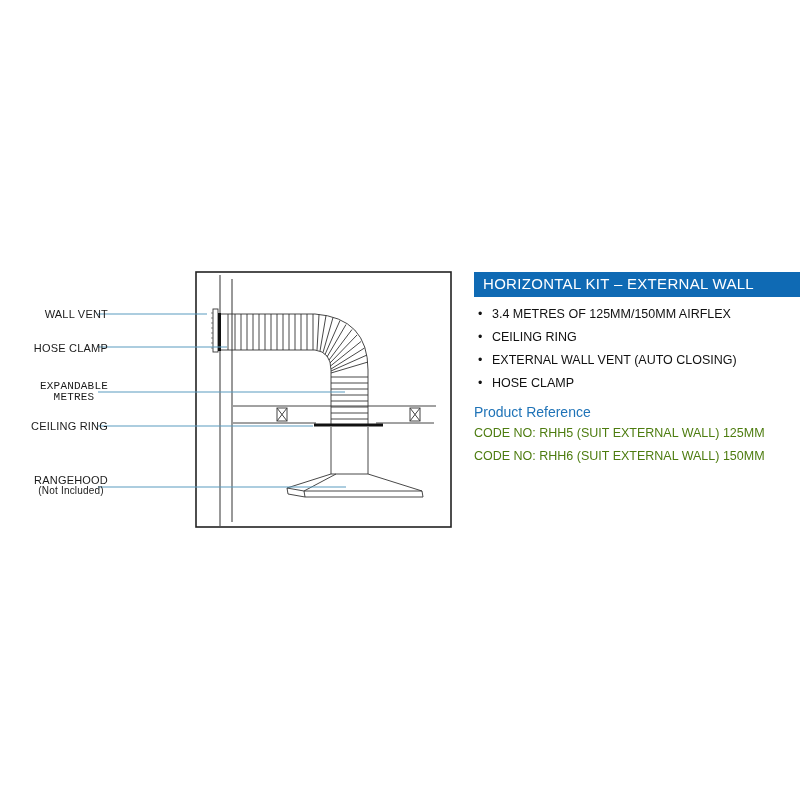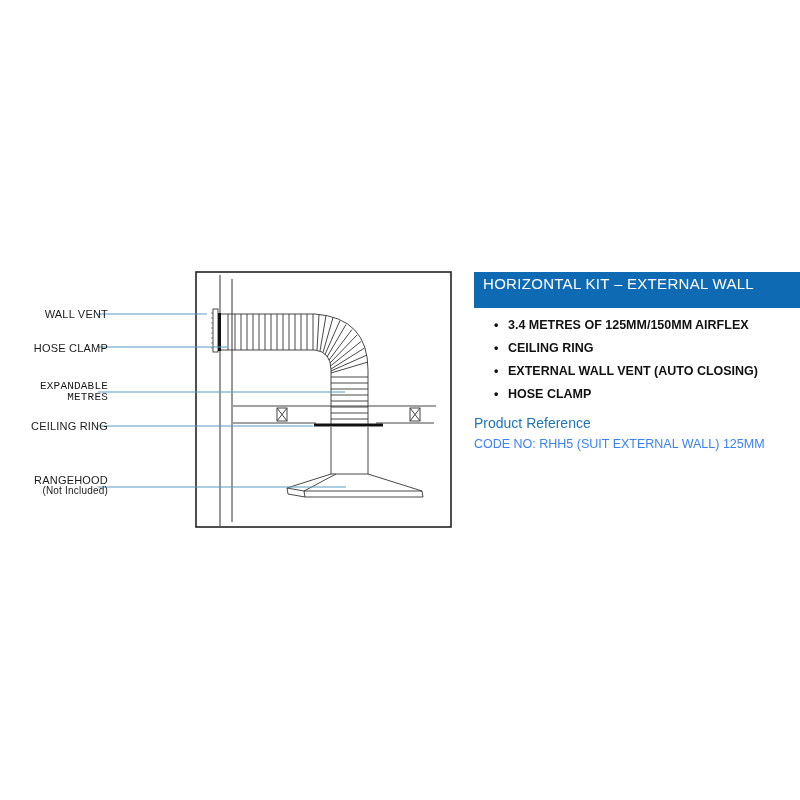--- a/index.html
+++ b/index.html
@@ -1,27 +1,27 @@
 <!DOCTYPE html>
 <html><head>
   <meta charset="utf-8">
   <style>
     html, body { margin: 0; padding: 0; background: #ffffff; }
     body { width: 800px; height: 800px; position: relative; overflow: hidden; font-family: "Liberation Sans", "DejaVu Sans", sans-serif; }
-    .label { position: absolute; right: 692px; text-align: right; color: #1a1a1a; font-size: 11px; line-height: 11px; letter-spacing: 0.2px; white-space: nowrap; }
+    .label { position: absolute; right: 692px; text-align: center; color: #1a1a1a; font-size: 11px; line-height: 11px; letter-spacing: 0.2px; white-space: nowrap; }
     .label .sub { font-size: 10px; display: block; line-height: 10px; }
     svg.diagram { position: absolute; left: 0; top: 0; }
     .panel { position: absolute; left: 474px; top: 272px; width: 326px; }
-    .title-bar { background: #0f6ab4; color: #ffffff; height: 36px; line-height: 24px; padding-left: 9px; font-size: 15px; letter-spacing: 0.3px; white-space: nowrap; }
+    .title-bar { background: #0f6ab4; color: #ffffff; height: 25px; line-height: 24px; padding-left: 9px; font-size: 15px; letter-spacing: 0.3px; white-space: nowrap; }
     .section-title { color: #1f73b7; font-size: 14px; margin-top: 14px; line-height: 16px; }
-    ul.items { list-style: none; margin: 6px 0 0 16px; padding: 0; font-weight: bold; }
+    ul.items { list-style: none; margin: 6px 0 0 0; padding: 0; }
     ul.items li { font-size: 12.5px; color: #111; line-height: 23px; white-space: nowrap; }
     ul.items li .bullet { display: inline-block; width: 14px; padding-left: 4px; }
     .codes { margin-top: 2px; }
-    .code { font-size: 12.5px; color: #3b82f6; line-height: 23px; white-space: nowrap; }
+    .code { font-size: 12.5px; color: #4d7c0f; line-height: 23px; white-space: nowrap; }
   </style>
 </head>
 <body>
 
 <svg class="diagram" width="800" height="800" viewBox="0 0 800 800" xmlns="http://www.w3.org/2000/svg">
 
   <rect x="196" y="272" width="255" height="255" fill="none" stroke="#222" stroke-width="1.6"></rect>
 
   <g stroke="#333" stroke-width="1">
     <line x1="220" y1="275" x2="220" y2="526"></line>
@@ -138,14 +138,15 @@
   <ul class="items">
     <li><span class="bullet">•</span><span>3.4 METRES OF 125MM/150MM AIRFLEX</span></li>
     <li><span class="bullet">•</span><span>CEILING RING</span></li>
     <li><span class="bullet">•</span><span>EXTERNAL WALL VENT (AUTO CLOSING)</span></li>
     <li><span class="bullet">•</span><span>HOSE CLAMP</span></li>
   </ul>
 
   <div class="section-title" style="margin-top:9px;">Product Reference</div>
   <div class="codes">
     <div class="code">CODE NO: RHH5 (SUIT EXTERNAL WALL) 125MM</div>
+    <div class="code">CODE NO: RHH6 (SUIT EXTERNAL WALL) 150MM</div>
   </div>
 </div>
 
 </body></html>

